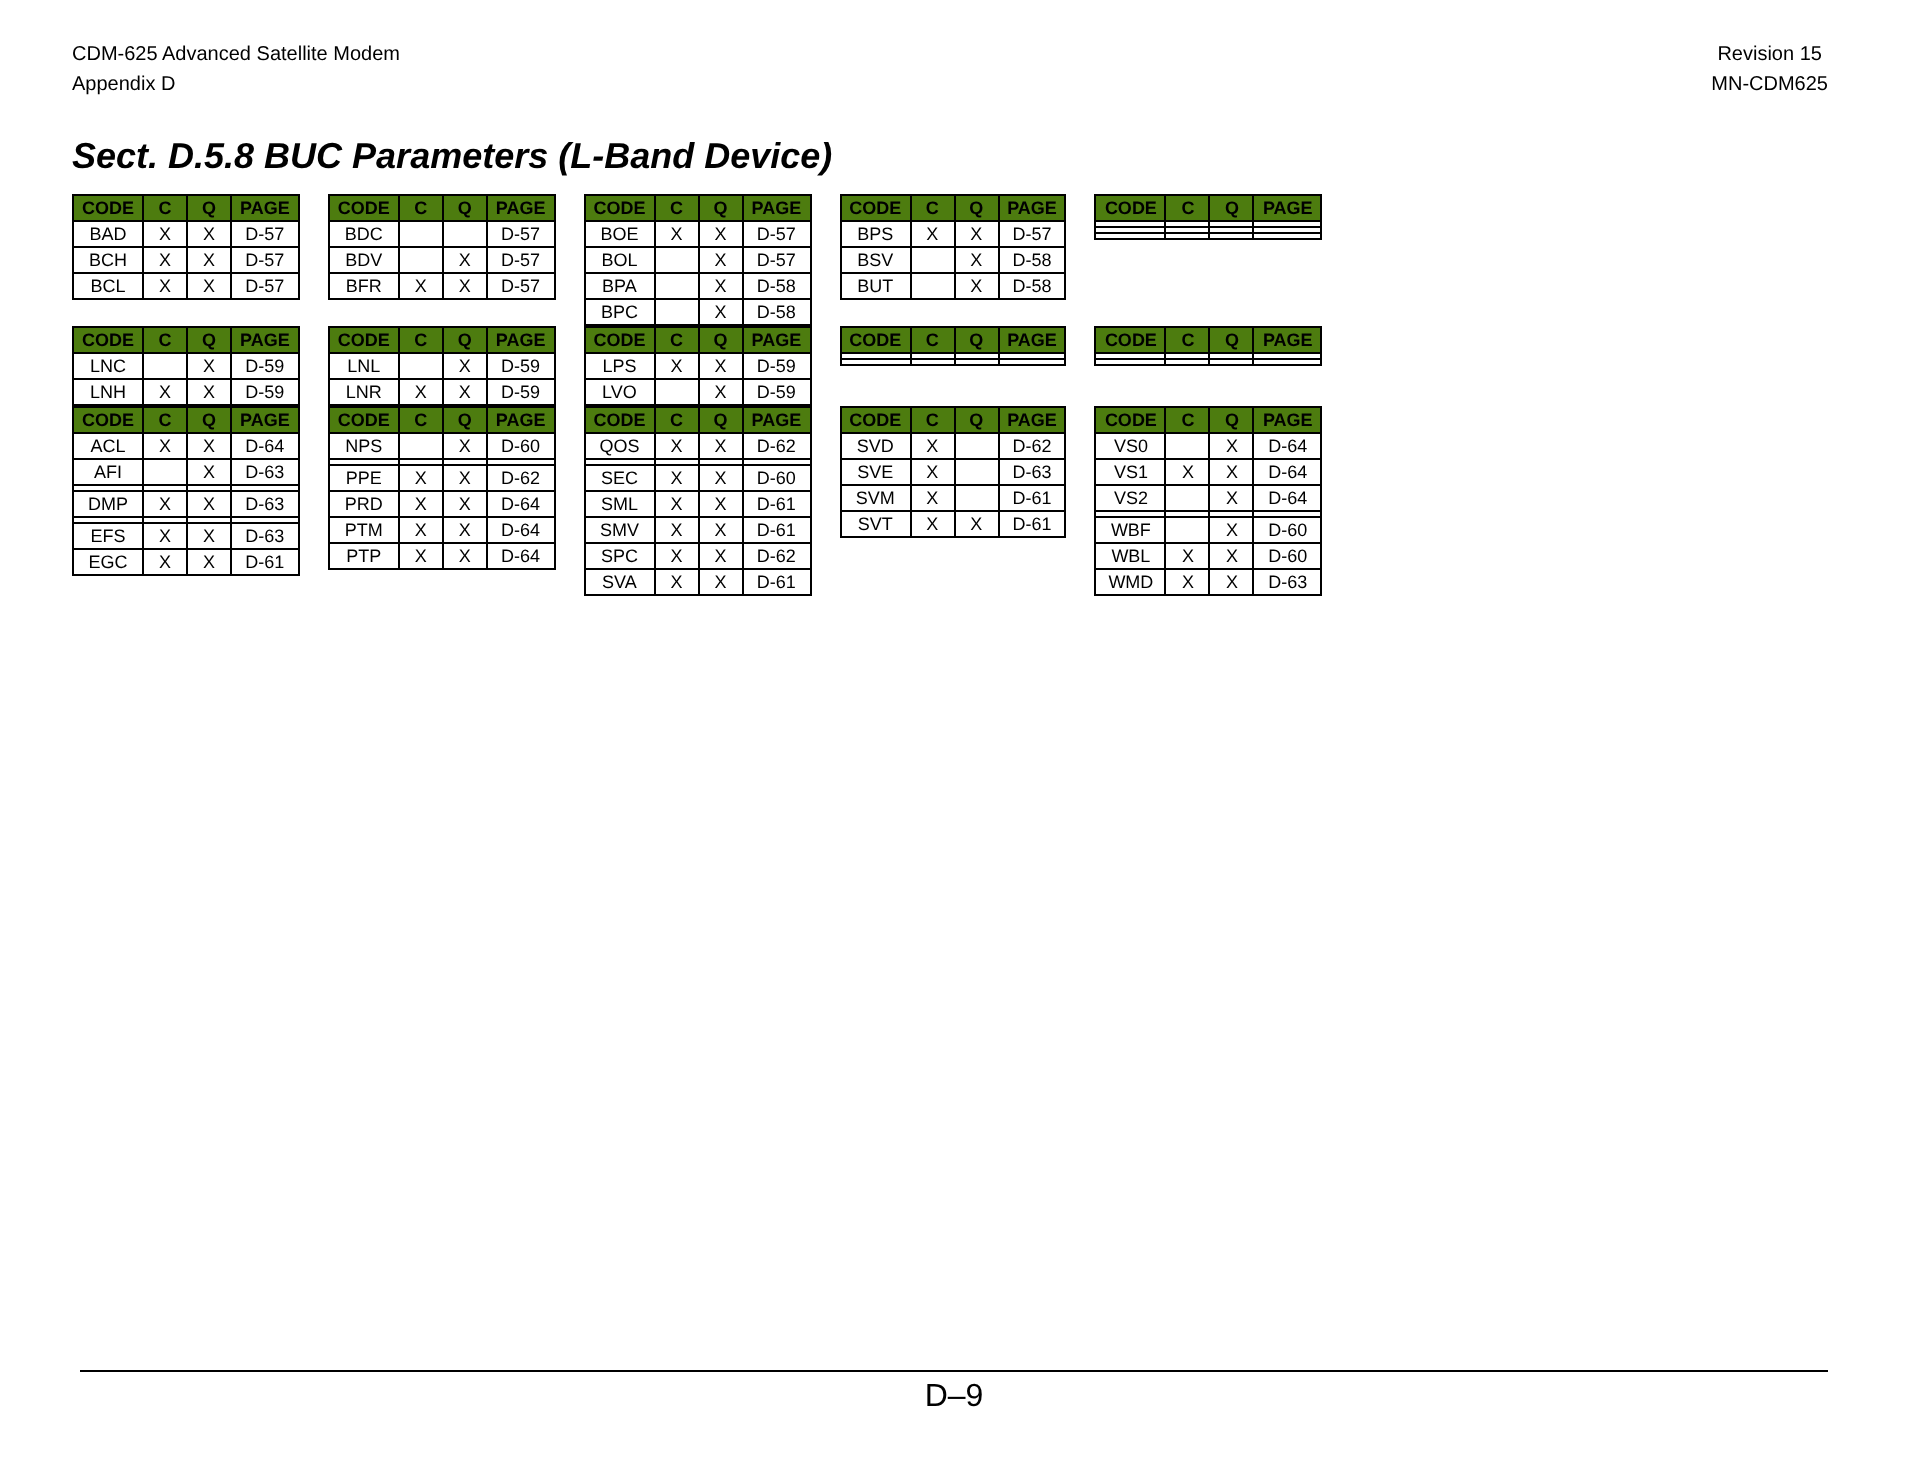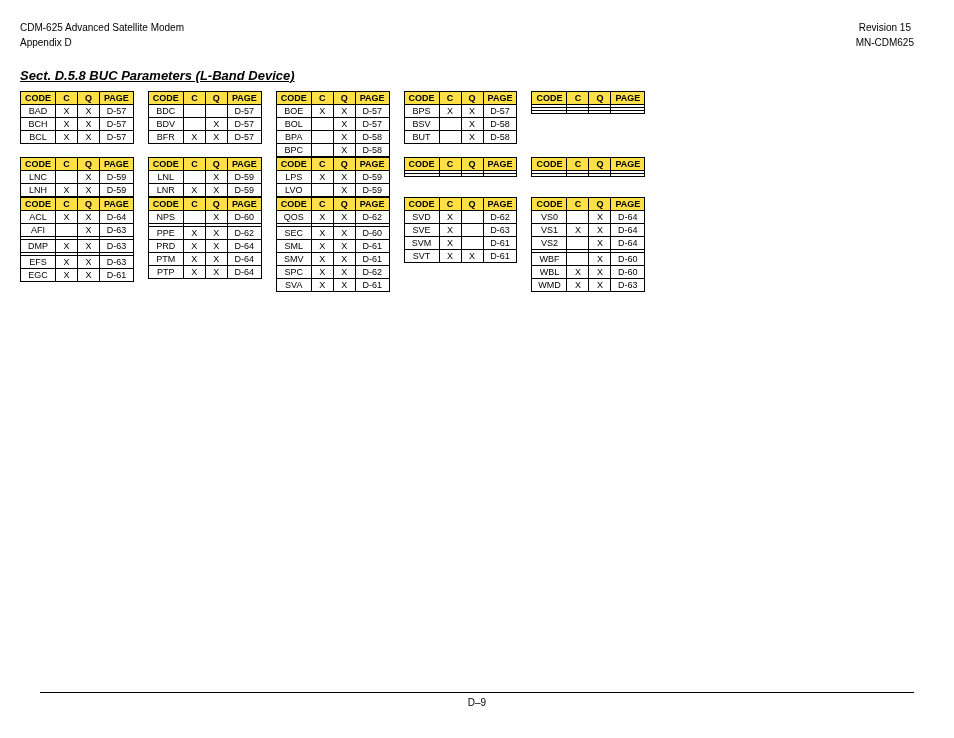--- a/index.html
+++ b/index.html
@@ -6,40 +6,39 @@
     body {
       font-family: Arial, sans-serif;
       font-size: 11px;
       background: #fff;
       color: #000;
       width: 954px;
       min-height: 738px;
       position: relative;
     }
     .page-container {
-      padding: 20px 20px;
+      padding: 20px 36px;
     }
     .header-left {
       font-size: 10px;
       line-height: 1.5;
     }
     .header-right {
       position: absolute;
       top: 20px;
       right: 40px;
       font-size: 10px;
       text-align: center;
       line-height: 1.5;
     }
     .section-title {
-      font-size: 13px;
+      font-size: 18px;
       font-weight: bold;
       font-style: italic;
       margin: 18px 0 8px 0;
-      text-decoration: underline;
     }
     .tables-row {
       display: flex;
       flex-direction: row;
       gap: 14px;
       flex-wrap: nowrap;
       align-items: flex-start;
     }
     table.code-table {
       border-collapse: collapse;
@@ -47,35 +46,35 @@
     }
     table.code-table th, table.code-table td {
       border: 1px solid #000;
       padding: 1px 4px;
       text-align: center;
       white-space: nowrap;
       min-width: 22px;
     }
     table.code-table th {
       font-weight: bold;
-      background: #fde047;
+      background: #4d7c0f;
     }
     table.code-table td.code-cell {
       text-align: center;
       min-width: 32px;
     }
     .footer-line {
       position: absolute;
       bottom: 30px;
       left: 40px;
       right: 40px;
       border-top: 1px solid #000;
       padding-top: 4px;
       text-align: center;
-      font-size: 10px;
+      font-size: 16px;
     }
   </style>
 </head>
 <body>
 
 <div class="page-container">
   <div class="header-left">
     <div>CDM-625 Advanced Satellite Modem</div>
     <div>Appendix D</div>
   </div>

